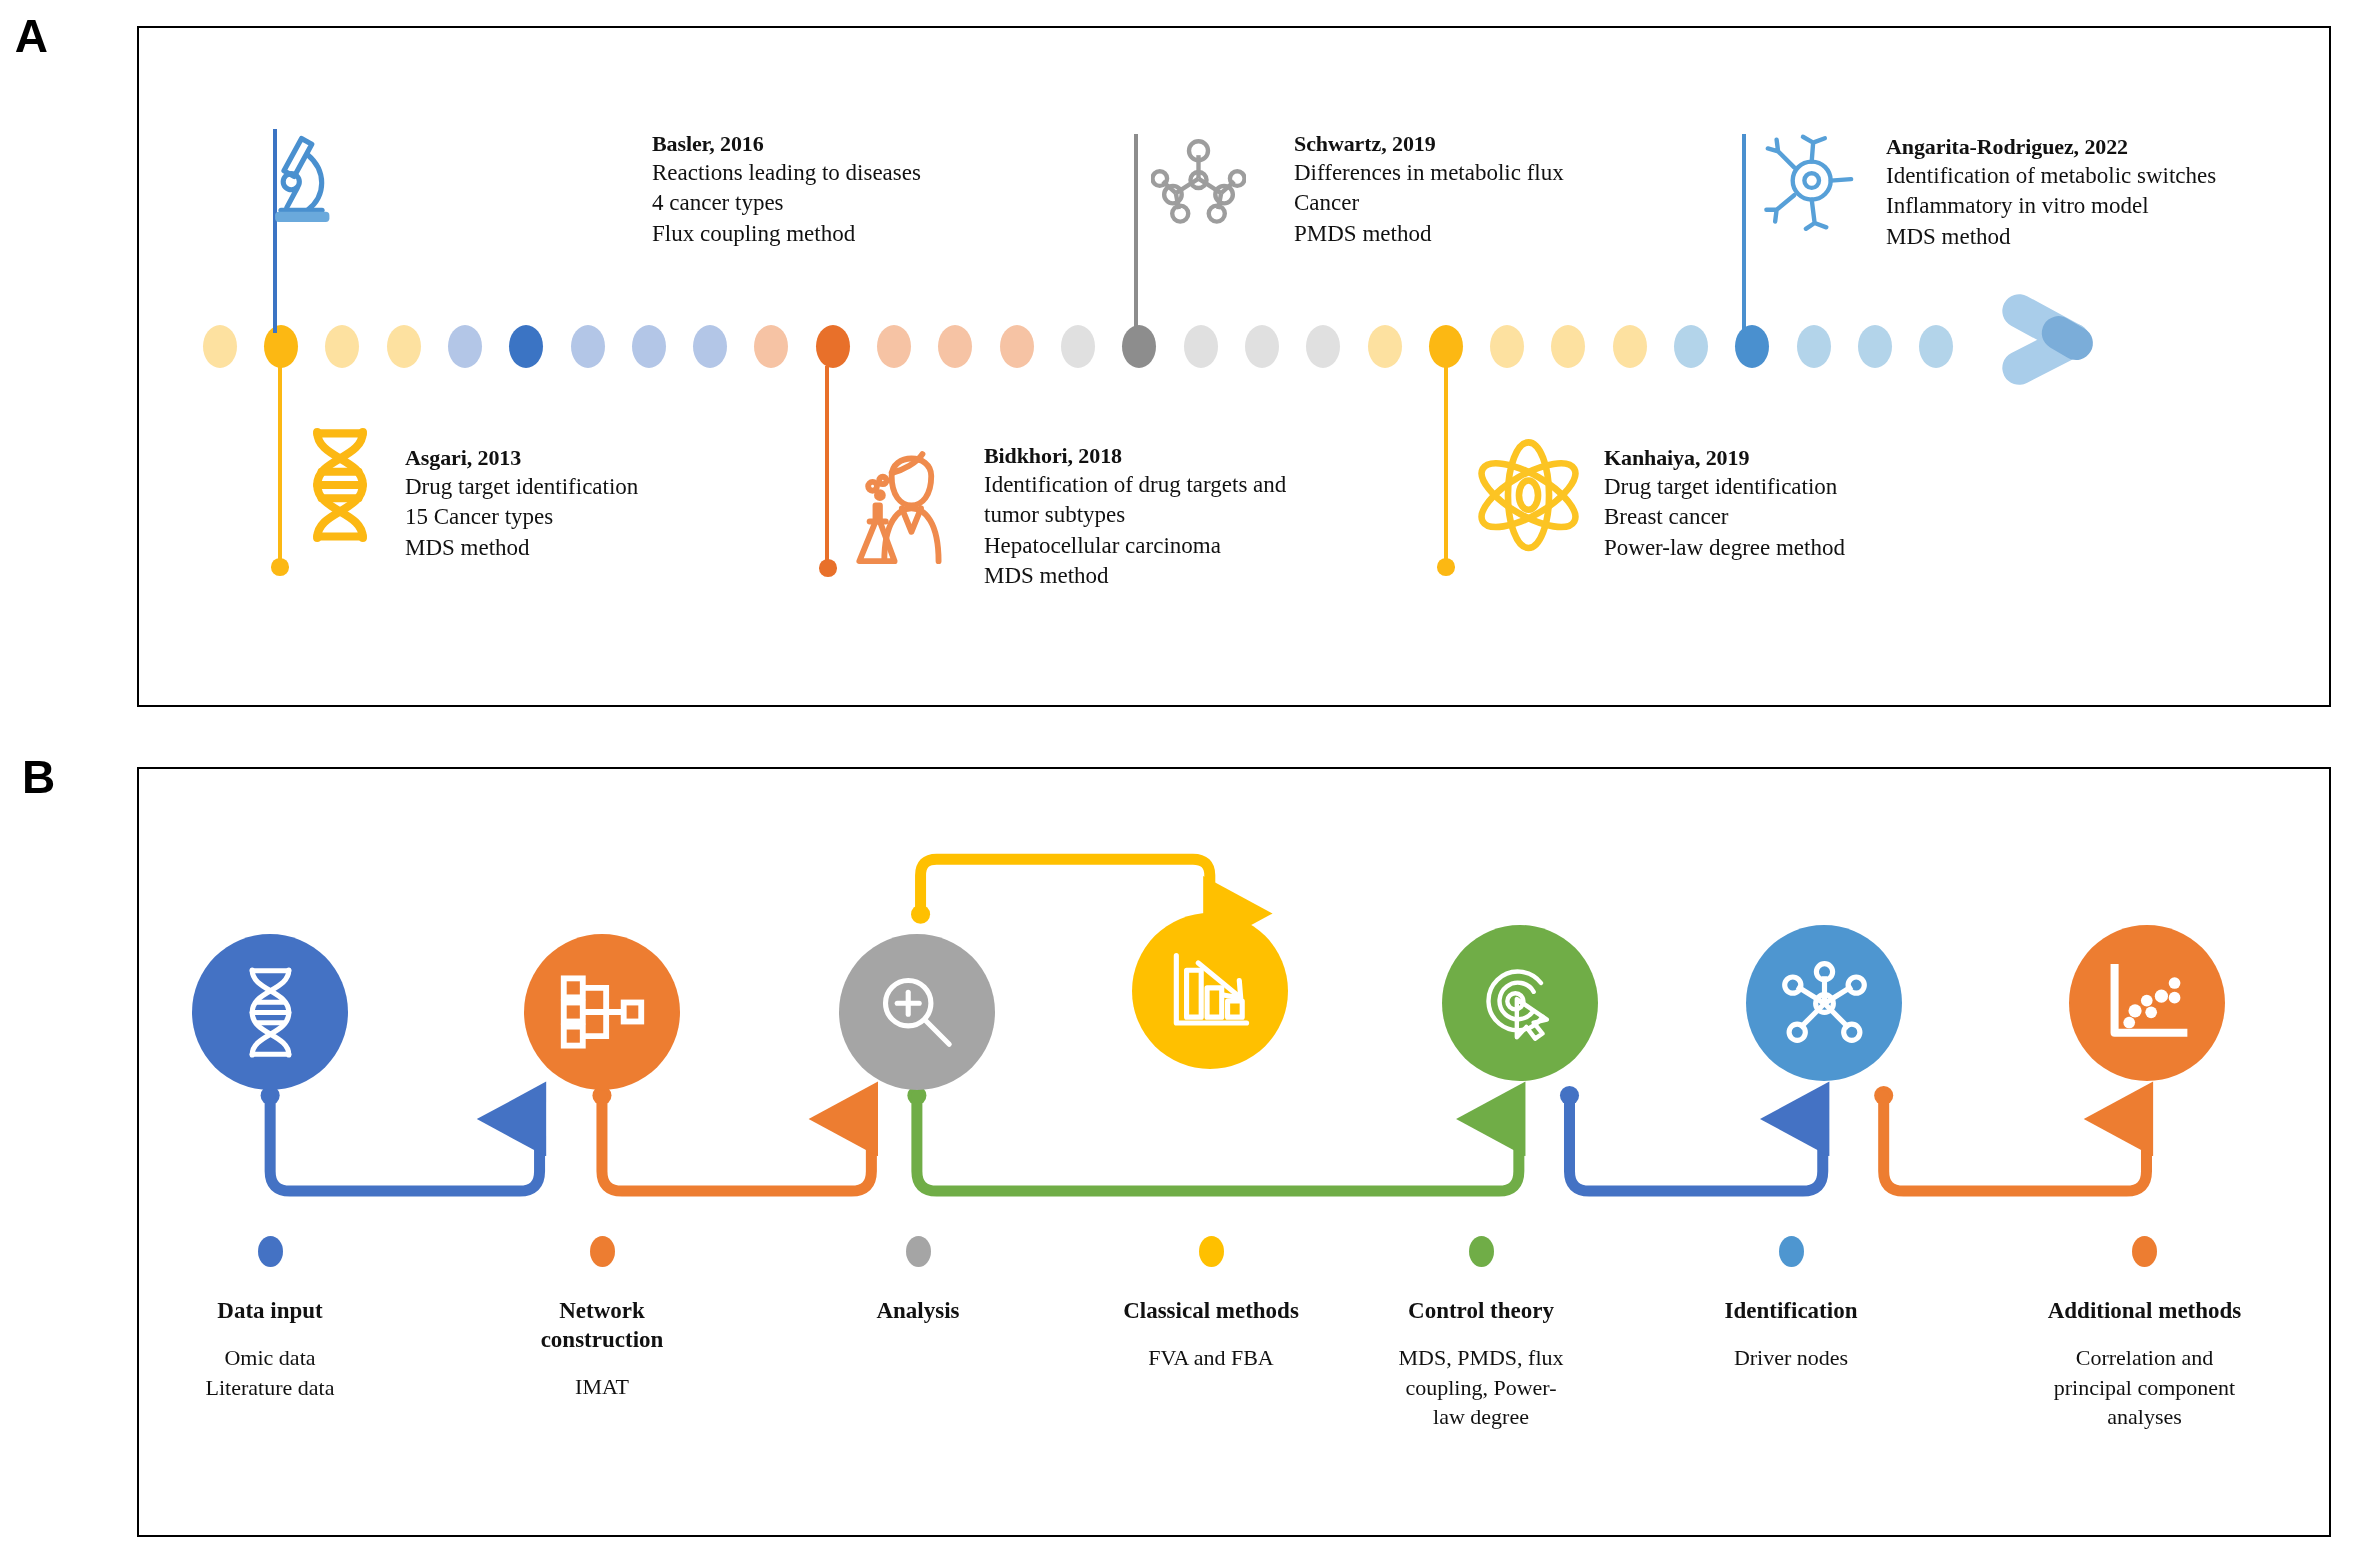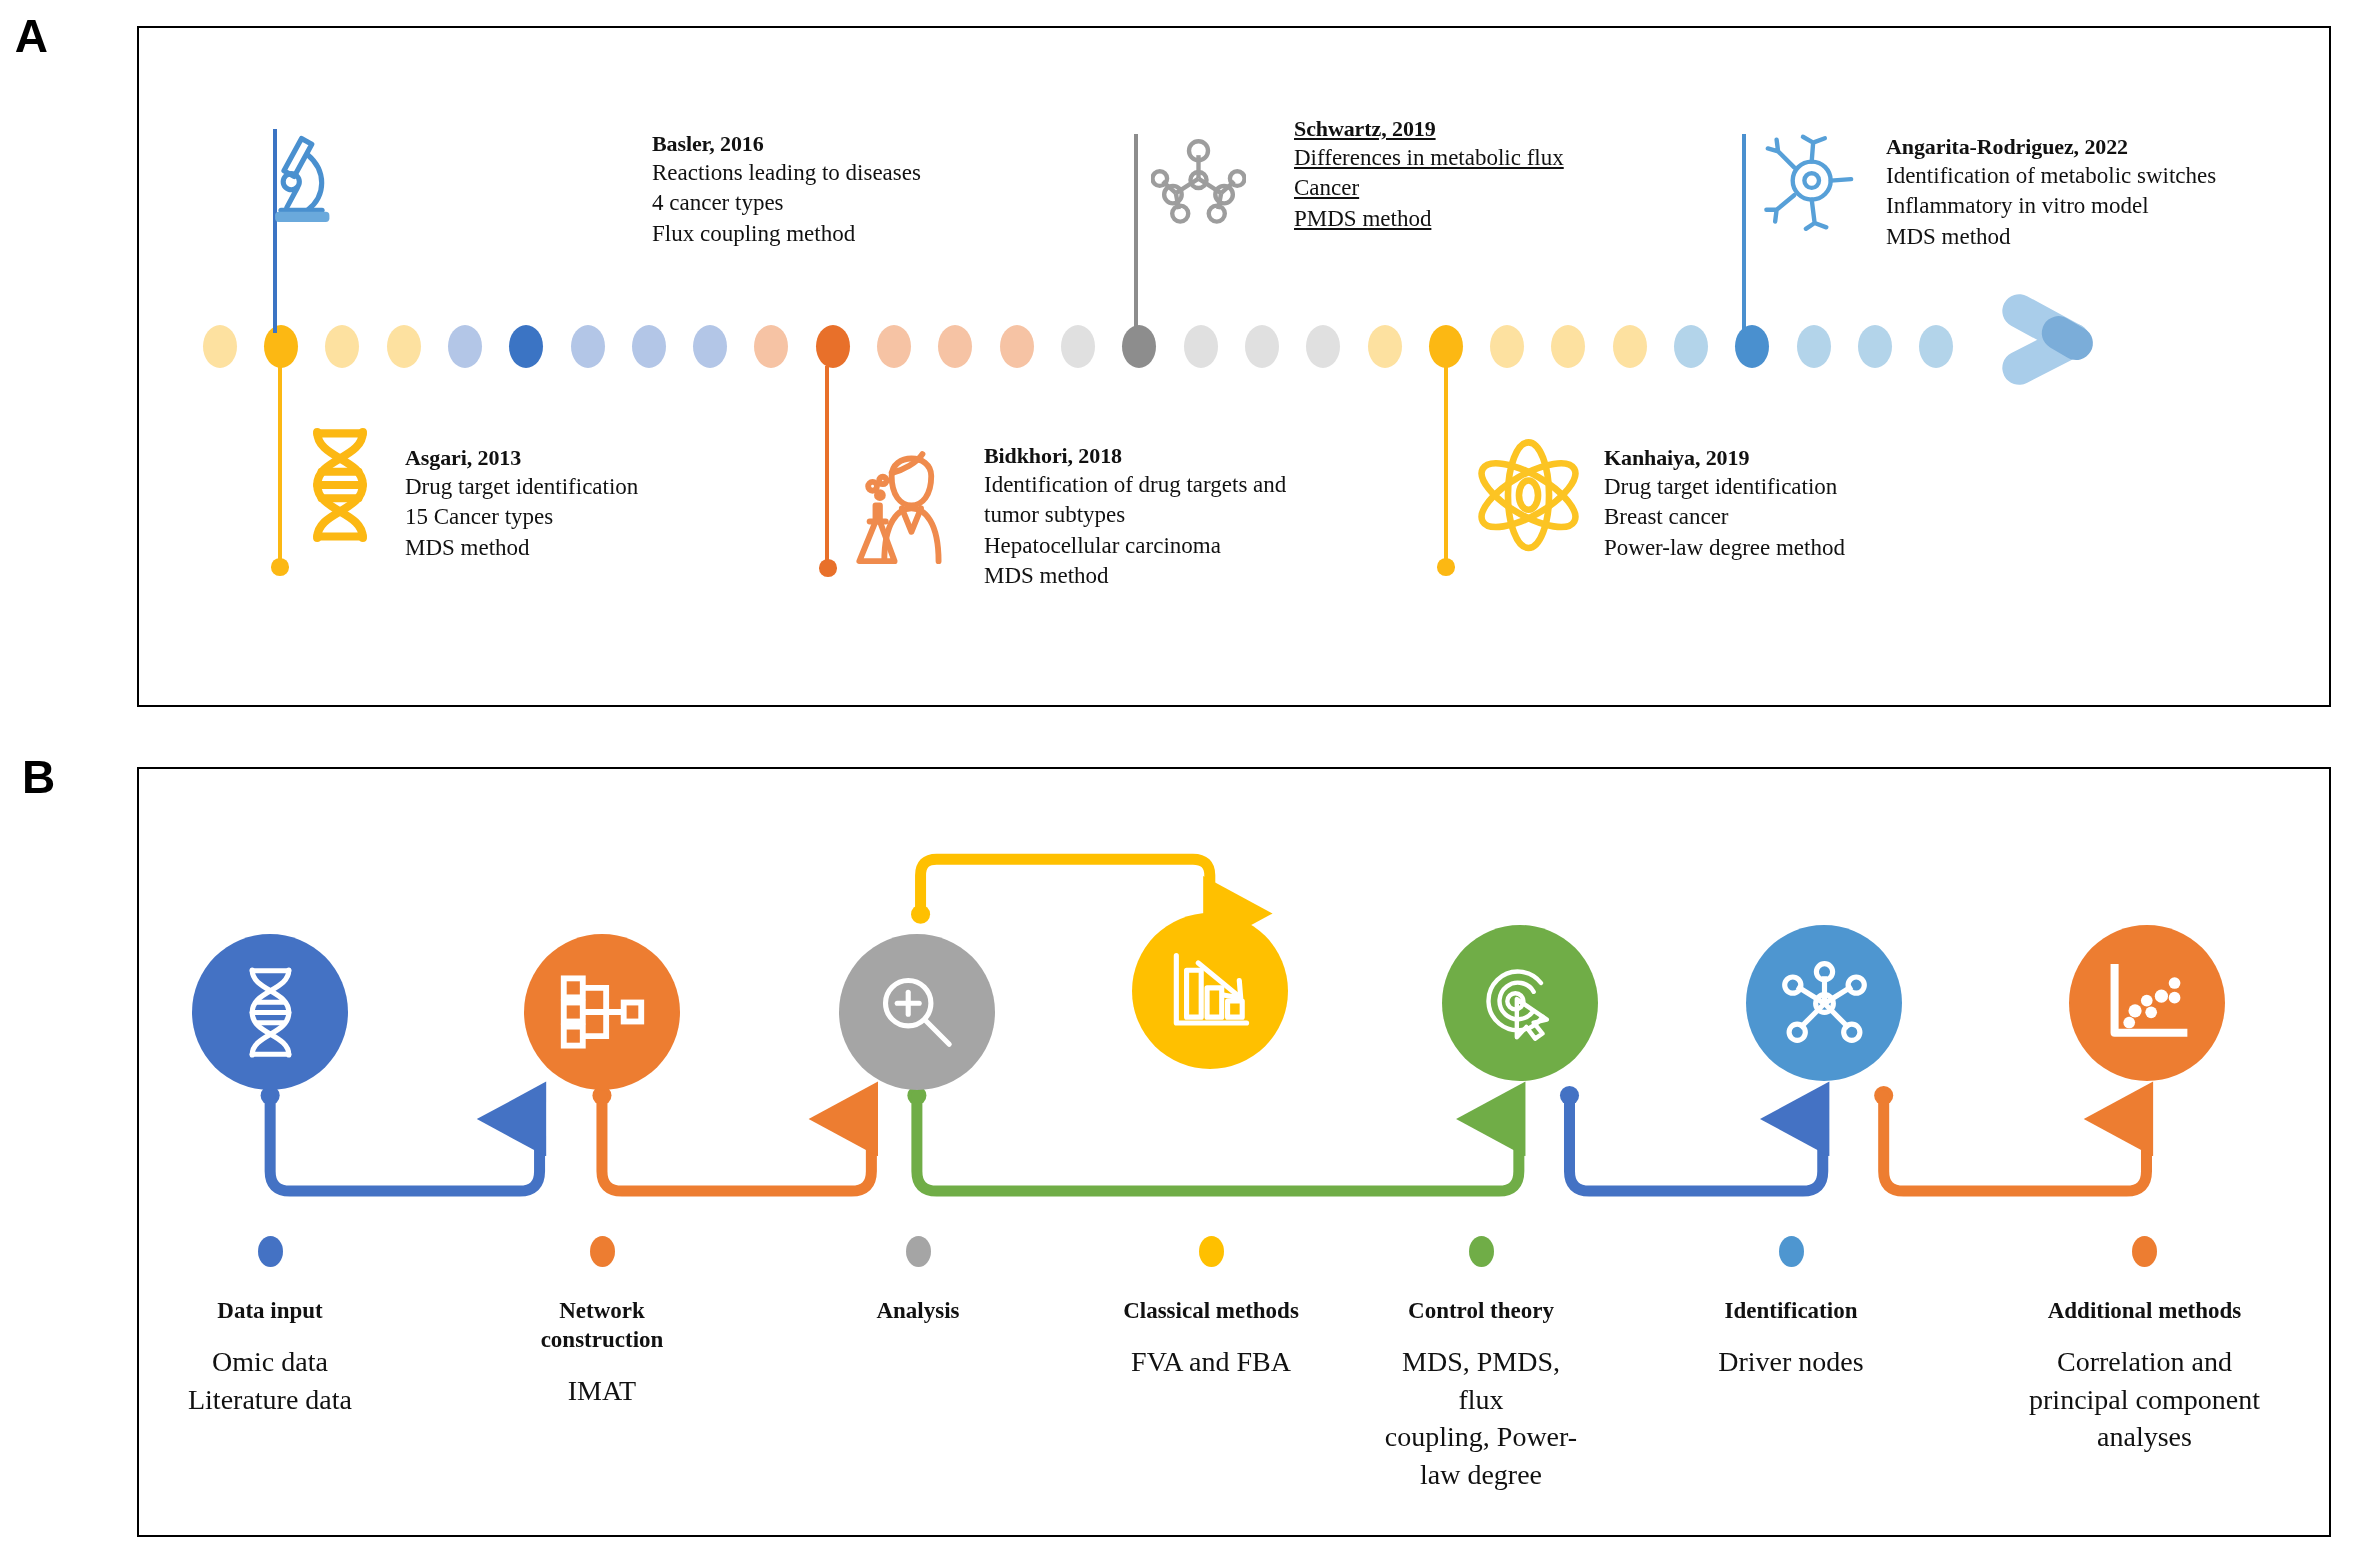--- a/index.html
+++ b/index.html
@@ -25,21 +25,21 @@
 
   .chev{position:absolute;}
 
   
   .node{position:absolute;border-radius:50%;display:flex;align-items:center;justify-content:center;}
   .node svg{display:block;}
 
   .legend{position:absolute;text-align:center;font-family:"Liberation Serif",serif;}
   .legend .ldot{width:25px;height:31px;border-radius:50%;margin:0 auto 29px auto;}
   .legend .ltitle{font-weight:bold;font-size:23px;line-height:1.28;white-space:pre-line;margin-top:28px;}
-  .legend .lsub{font-size:28px;line-height:1.34;margin-top:17.6px;white-space:pre-line;}
+  .legend .lsub{font-size:22px;line-height:1.34;margin-top:17.6px;white-space:pre-line;}
 
   .flowsvg{position:absolute;left:0;top:0;pointer-events:none;}
 </style>
 </head>
 <body>
 
 <div class="fig">
 
   <div class="panel-letter" style="left:14.7px;top:8.8px;">A</div>
   <div class="panel-box" id="panelA"></div>
@@ -121,21 +121,21 @@
         <circle cx="65" cy="60" r="11"></circle>
         <circle cx="30" cy="80" r="12"></circle>
         <circle cx="100" cy="80" r="12"></circle>
         <circle cx="40" cy="106" r="11"></circle>
         <circle cx="90" cy="106" r="11"></circle>
         <circle cx="12" cy="58" r="10"></circle>
         <circle cx="118" cy="58" r="10"></circle>
       </g>
     </svg>
   </div>
-  <div class="evt" style="left:1294px;top:114px;text-decoration:underline;">
+  <div class="evt" style="left:1294px;top:129px;">
     <div class="t">Schwartz, 2019</div>
     <div class="l">Differences in metabolic flux</div>
     <div class="l">Cancer</div>
     <div class="l">PMDS method</div>
   </div>
 
   <div class="evt-icon" style="left:1742px;top:134px;width:4.4px;height:200px;background:#4a90cf;"></div>
   <div class="evt-icon" style="left:1762px;top:132px;">
     <svg width="95" height="103" viewBox="0 0 130 140">
       <g stroke="#57a0d8" stroke-width="6" fill="none" stroke-linecap="round" stroke-linejoin="round">

